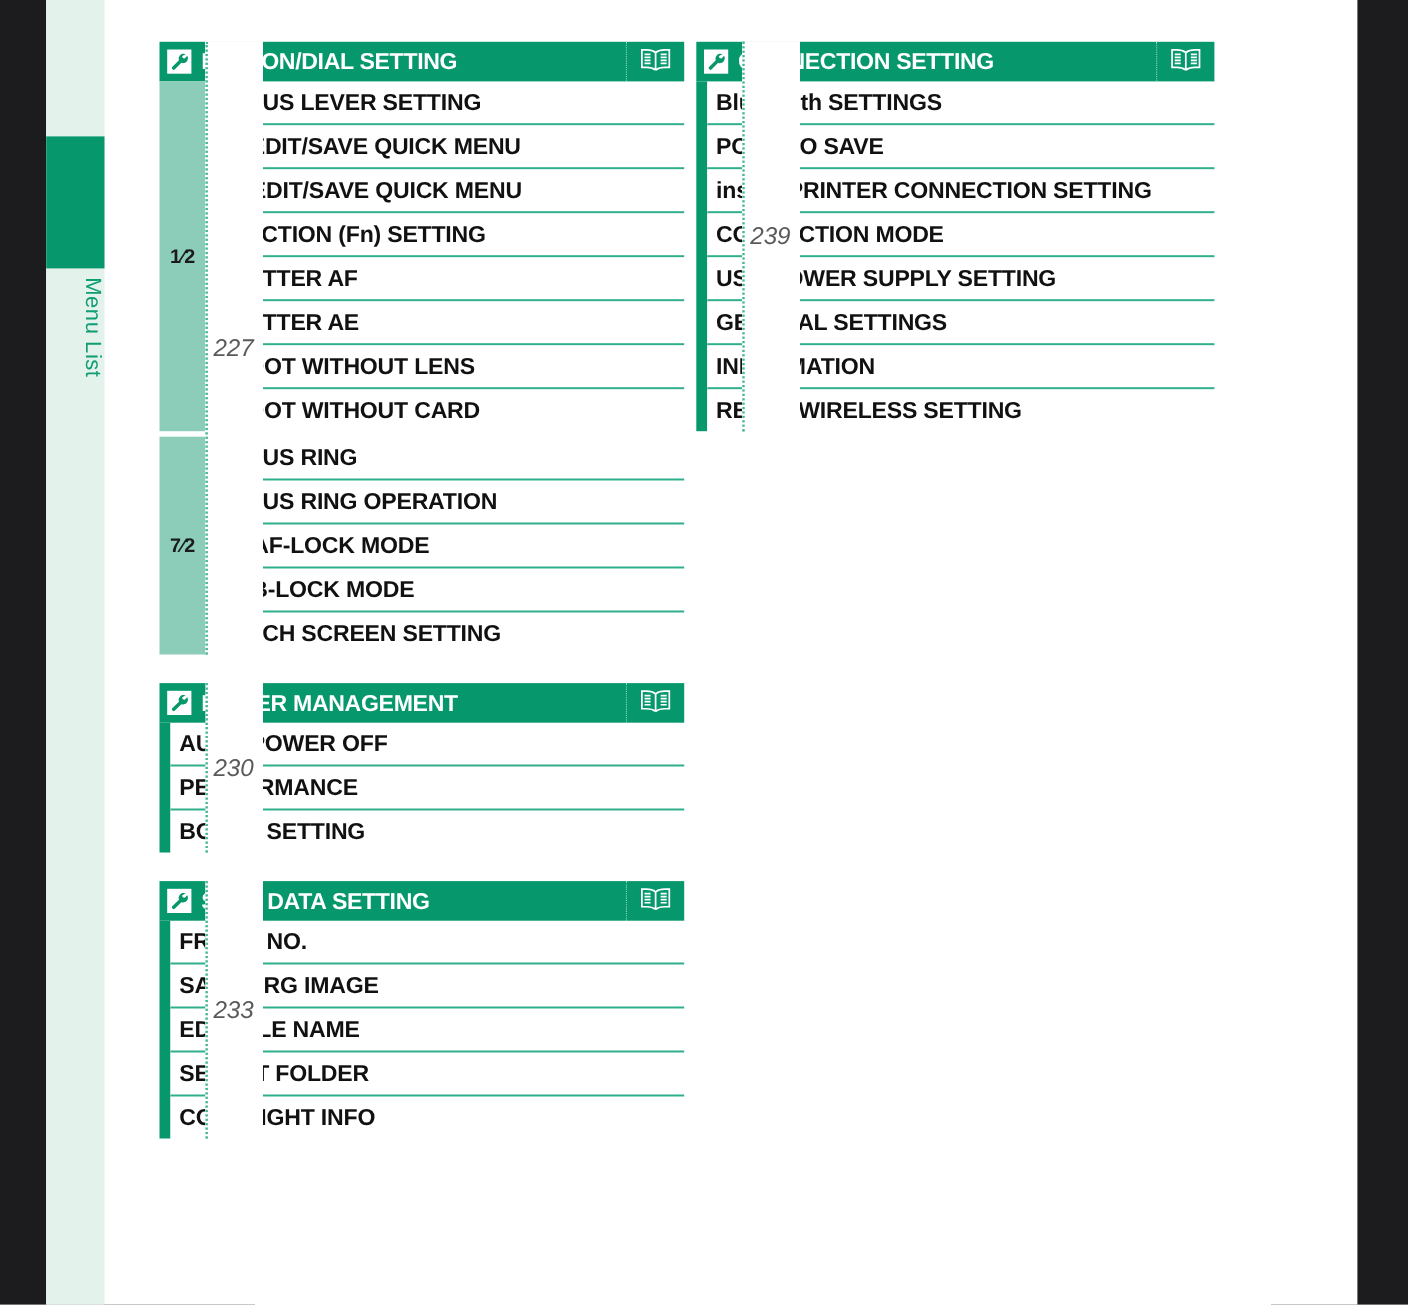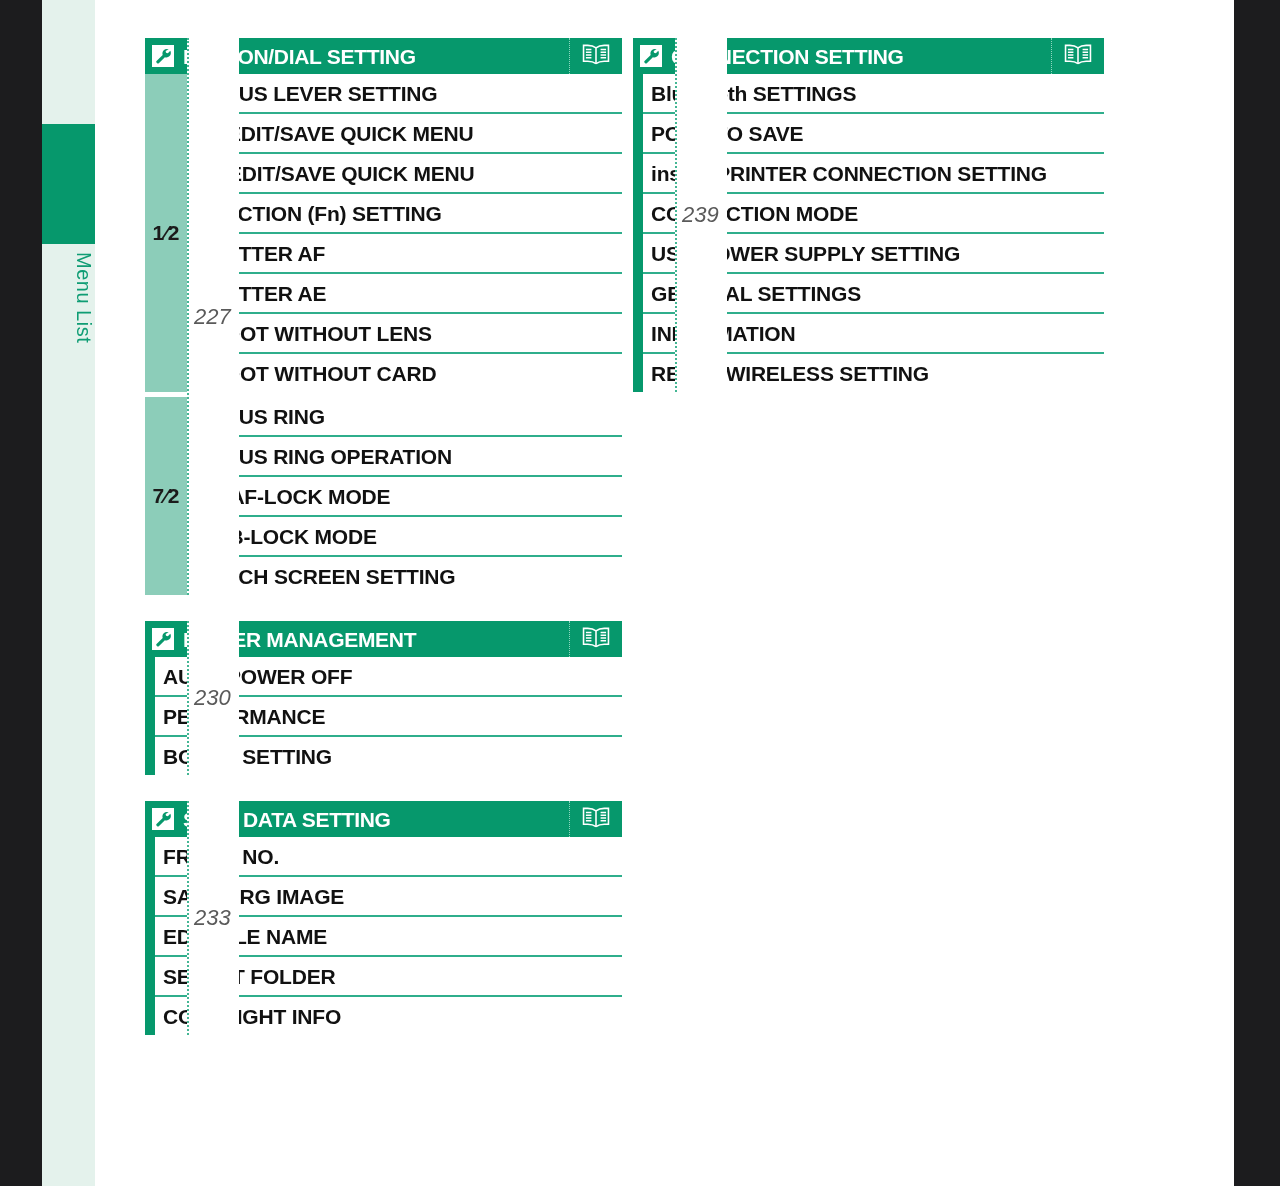--- a/index.html
+++ b/index.html
@@ -90,21 +90,21 @@
 
   
   .spine{
     width:10px; flex:0 0 auto; background:#06986c;
   }
   
   .gutter{
     width:42px; flex:0 0 auto;
     background:#8ccdb9;
     display:flex; align-items:center; justify-content:center;
-    color:#1b1b1b; font-weight:bold; font-size:21px;
+    color:#1b1b1b; font-weight:bold; font-size:18px;
     position:relative;
   }
   .rows{ flex:1 1 auto; }
 
   
   .row{
     display:flex;
     align-items:center;
     height:38px;
     border-bottom:2px solid #2fae8c;

